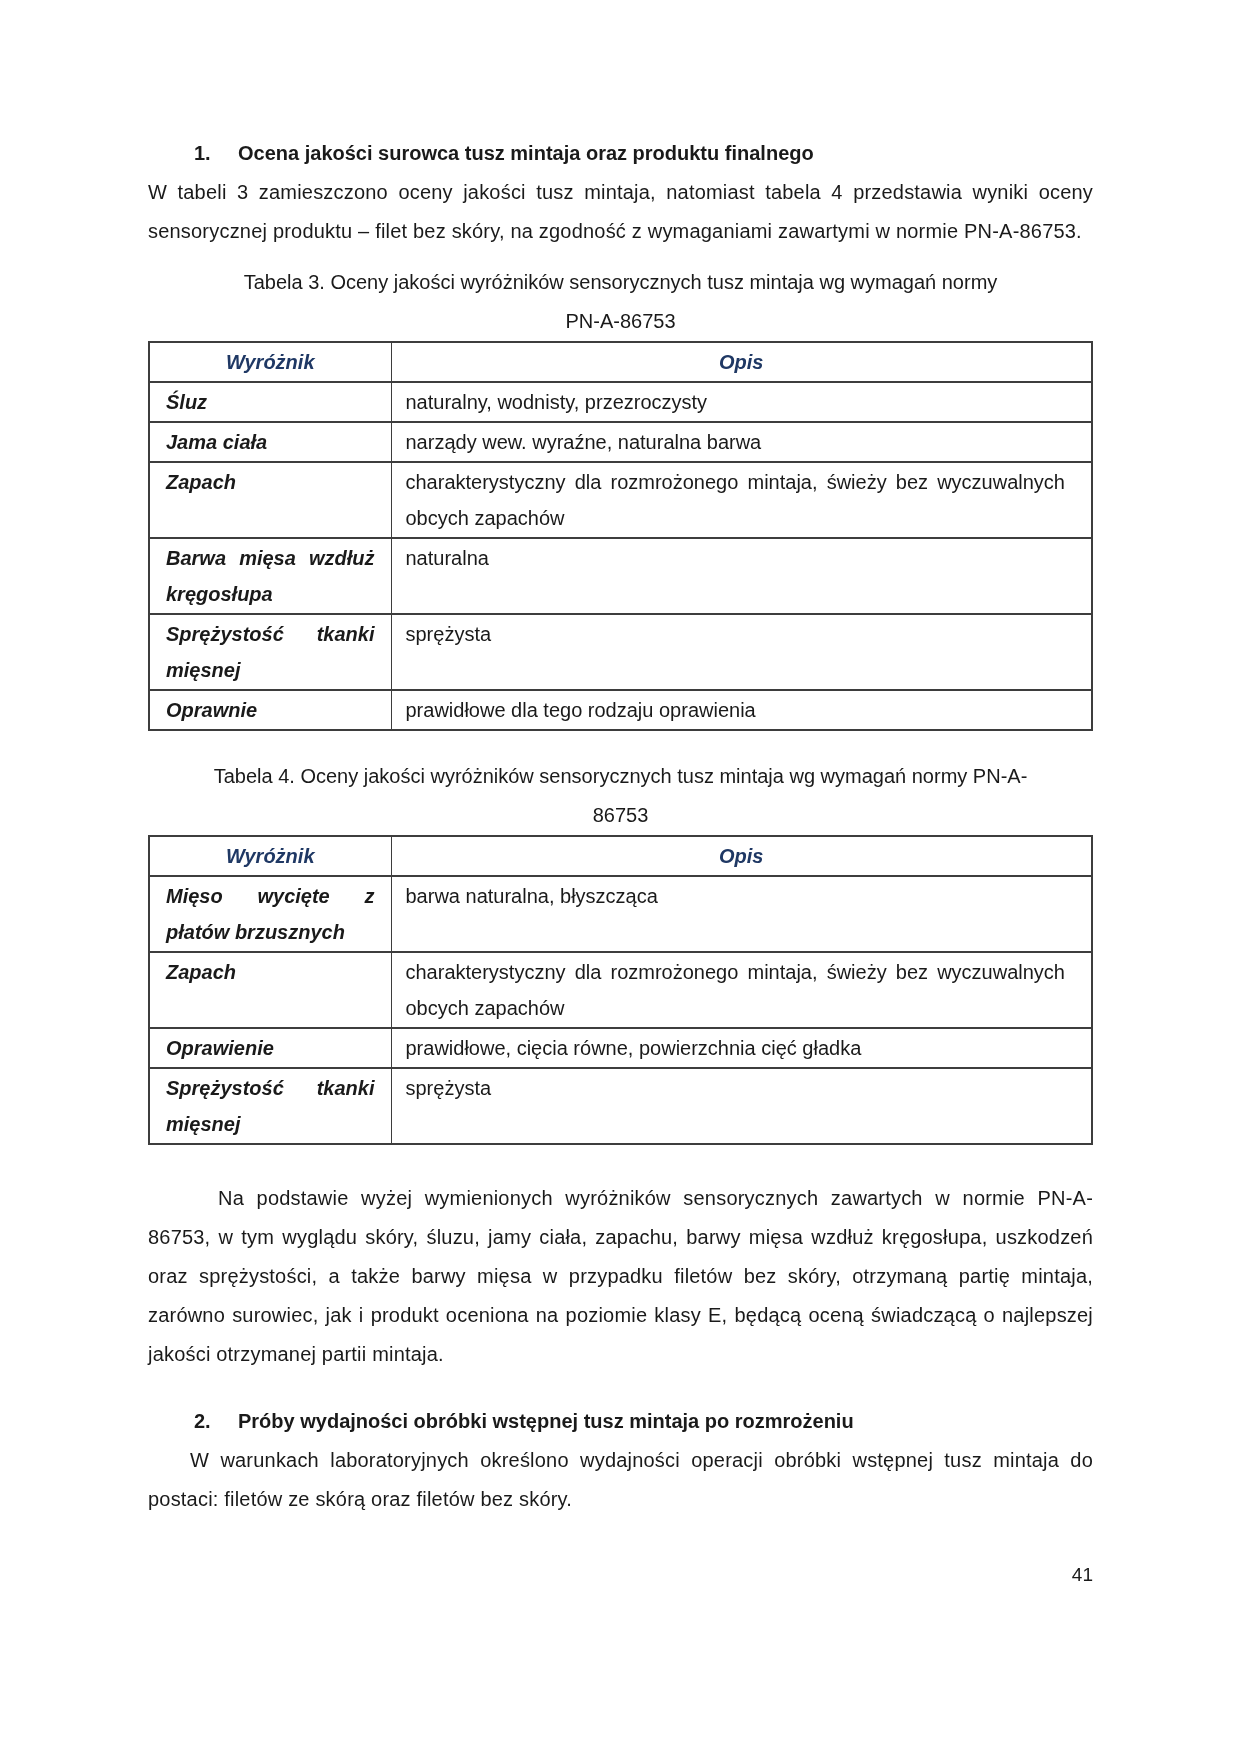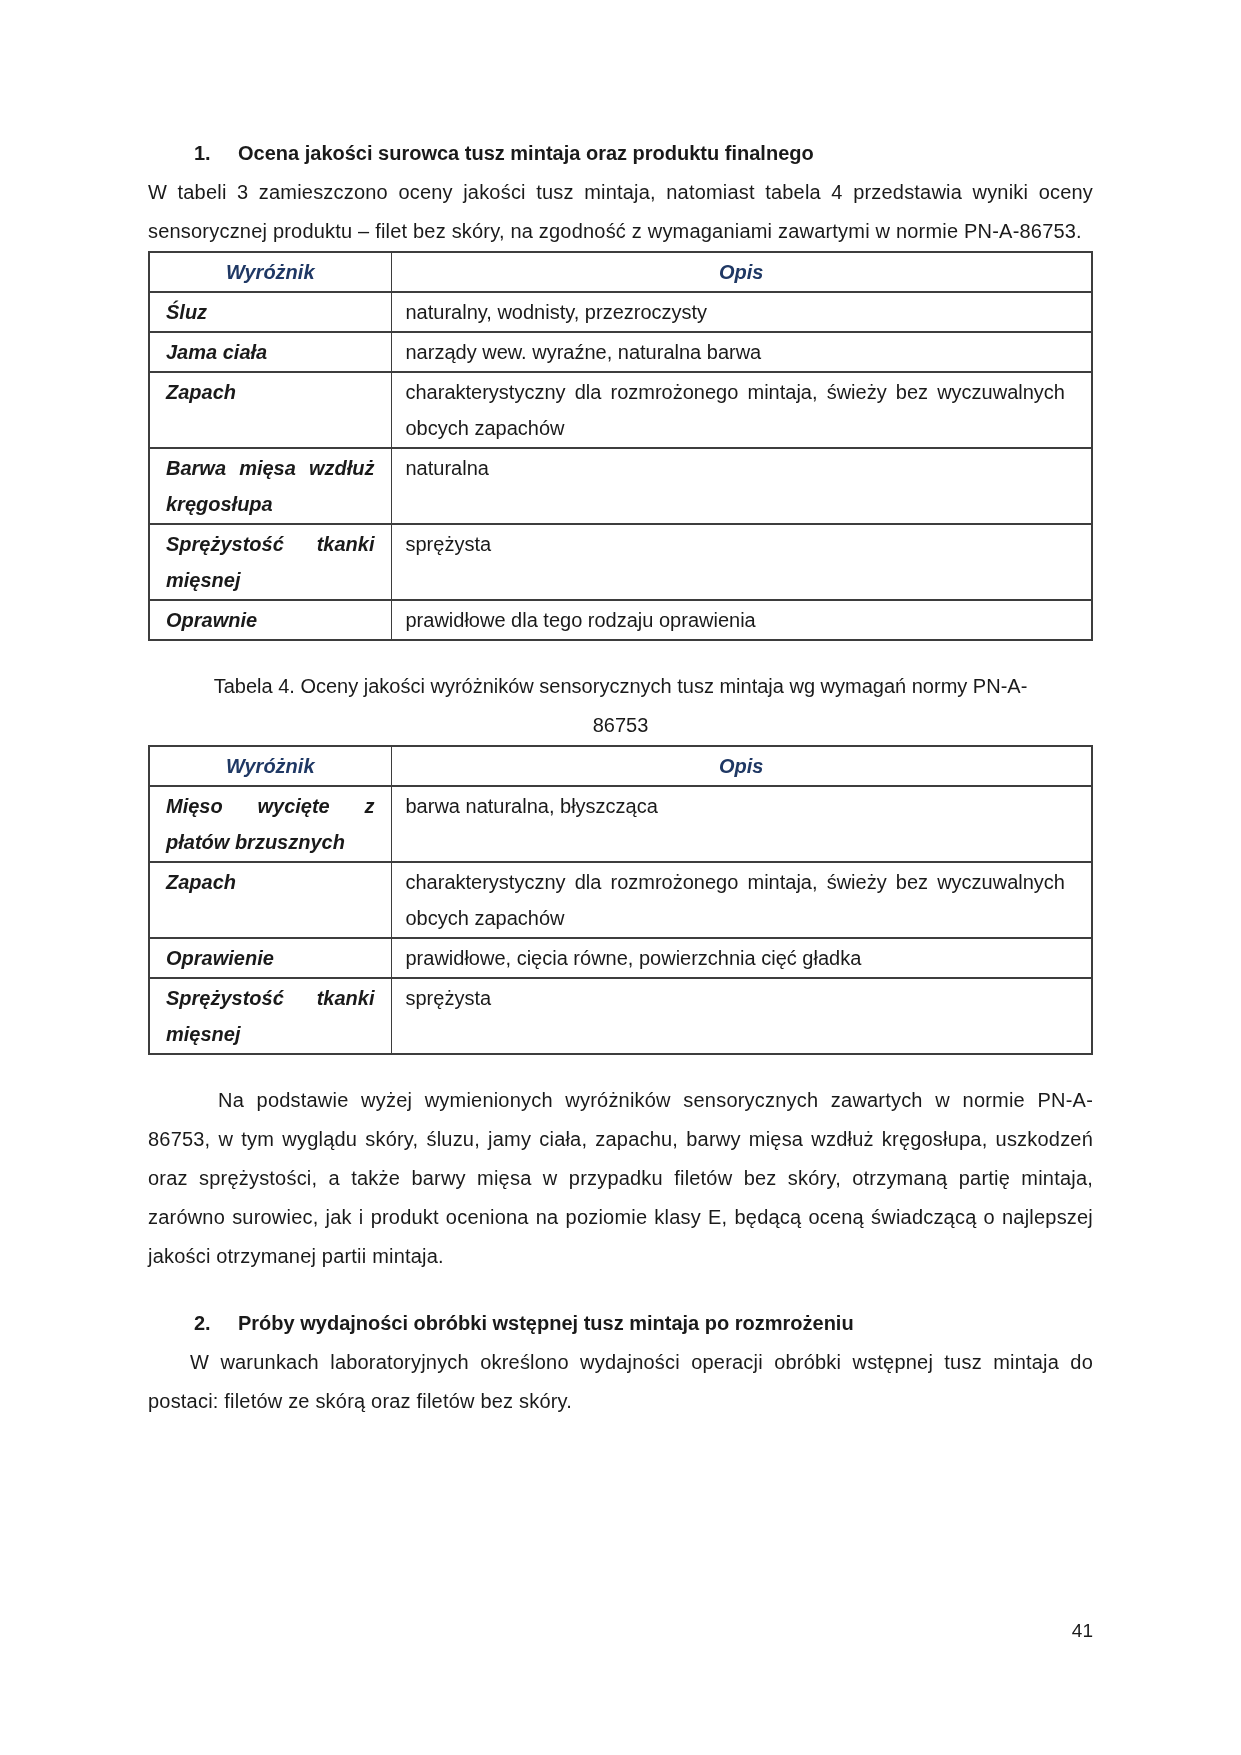--- a/index.html
+++ b/index.html
@@ -77,43 +77,45 @@
   table.data-table td{
     padding:1px 26px 1px 14px;
     text-align:justify;
   }
   table.data-table td.feature{
     font-weight:bold;
     font-style:italic;
     padding:1px 16px;
   }
   .caption-gap{margin-top:26px;}
-  .para-gap{margin-top:26px;}
+  .para-gap{margin-top:34px;}
   .section-gap{margin-top:28px;}
   
   .page-number{
     position:absolute;
-    top:1616px;
+    top:1560px;
     right:148px;
     font-size:19px;
     line-height:30px;
   }
 </style>
 </head>
 <body>
 
 <div class="page">
 
   <div class="heading">
     <span class="h-num">1.</span>
     <span class="h-text">Ocena jakości surowca tusz mintaja oraz produktu finalnego</span>
   </div>
 
   <p class="body-text">W tabeli 3 zamieszczono oceny jakości tusz mintaja, natomiast tabela 4 przedstawia wyniki oceny sensorycznej produktu – filet bez skóry, na zgodność z  wymaganiami zawartymi w normie PN-A-86753.</p>
 
+  <div class="caption tight">Tabela 3. Oceny jakości wyróżników sensorycznych tusz mintaja wg wymagań normy
+PN-A-86753</div>
 
   <table class="data-table">
     <colgroup>
         <col class="col-feature">
         <col class="col-desc">
       </colgroup>
     <thead>
       <tr>
         <th>Wyróżnik</th>
         <th>Opis</th>

